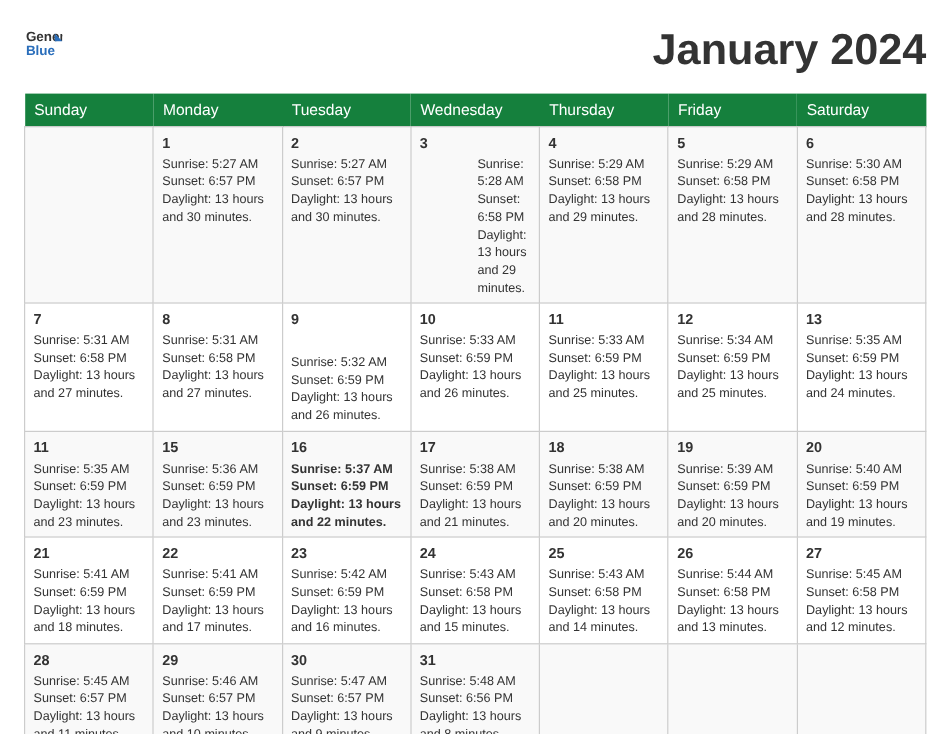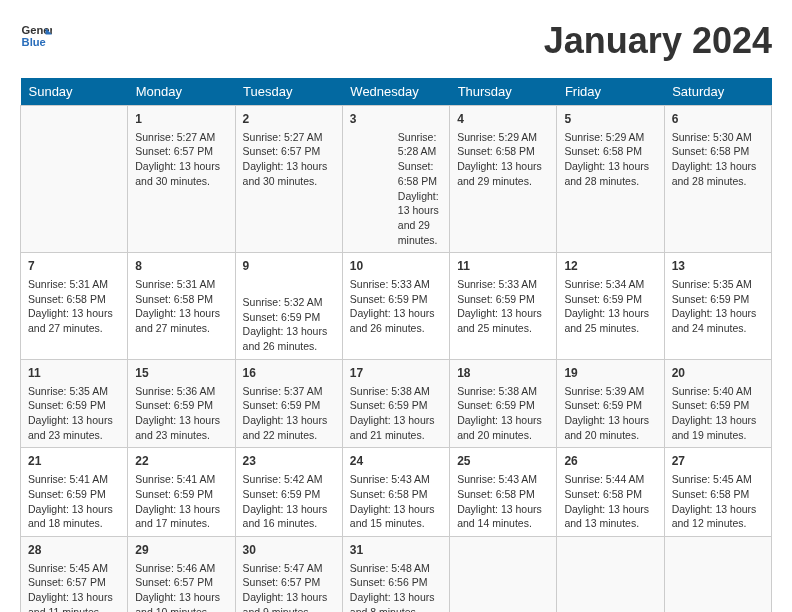--- a/index.html
+++ b/index.html
@@ -35,21 +35,21 @@
     .location-title {
       font-size: 16px;
       color: #555;
     }
     table {
       width: 100%;
       border-collapse: collapse;
       font-size: 11px;
     }
     thead tr th {
-      background-color: #0369a1;
+      background-color: #15803d;
       color: #fff;
       padding: 6px 8px;
       text-align: left;
       font-size: 13px;
       font-weight: normal;
     }
     tbody tr td {
       border: 1px solid #ccc;
       padding: 5px 7px;
       vertical-align: top;
@@ -214,21 +214,21 @@
         </td>
         <td>
           <span class="day-number">15</span>
           <div class="day-info" style="white-space: pre-line;">Sunrise: 5:36 AM
 Sunset: 6:59 PM
 Daylight: 13 hours
 and 23 minutes.</div>
         </td>
         <td>
           <span class="day-number">16</span>
-          <div class="day-info" style="white-space: pre-line;">Sunrise: 5:37 AM
+          <div class="day-info" style="white-space: pre-line; font-weight: bold;">Sunrise: 5:37 AM
 Sunset: 6:59 PM
 Daylight: 13 hours
 and 22 minutes.</div>
         </td>
         <td>
           <span class="day-number">17</span>
           <div class="day-info" style="white-space: pre-line;">Sunrise: 5:38 AM
 Sunset: 6:59 PM
 Daylight: 13 hours
 and 21 minutes.</div>

